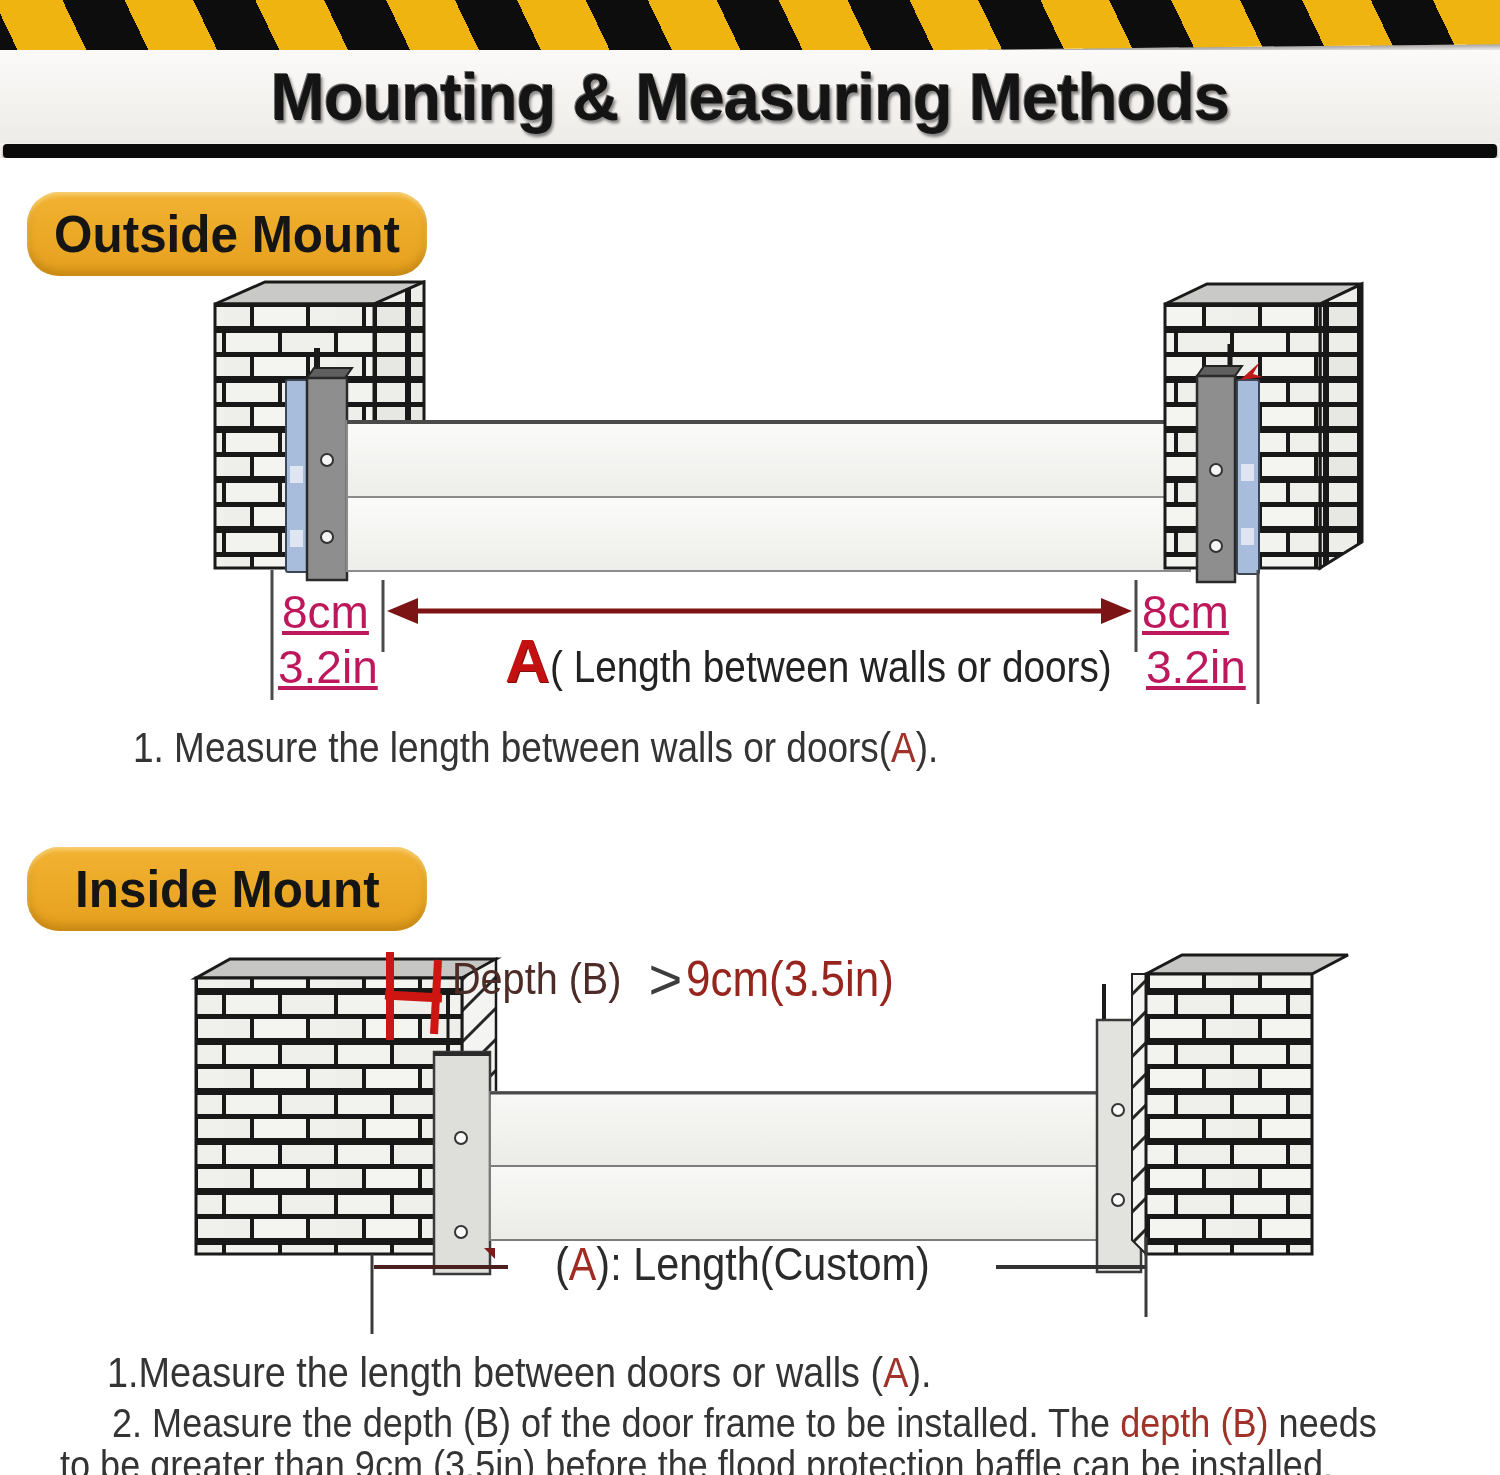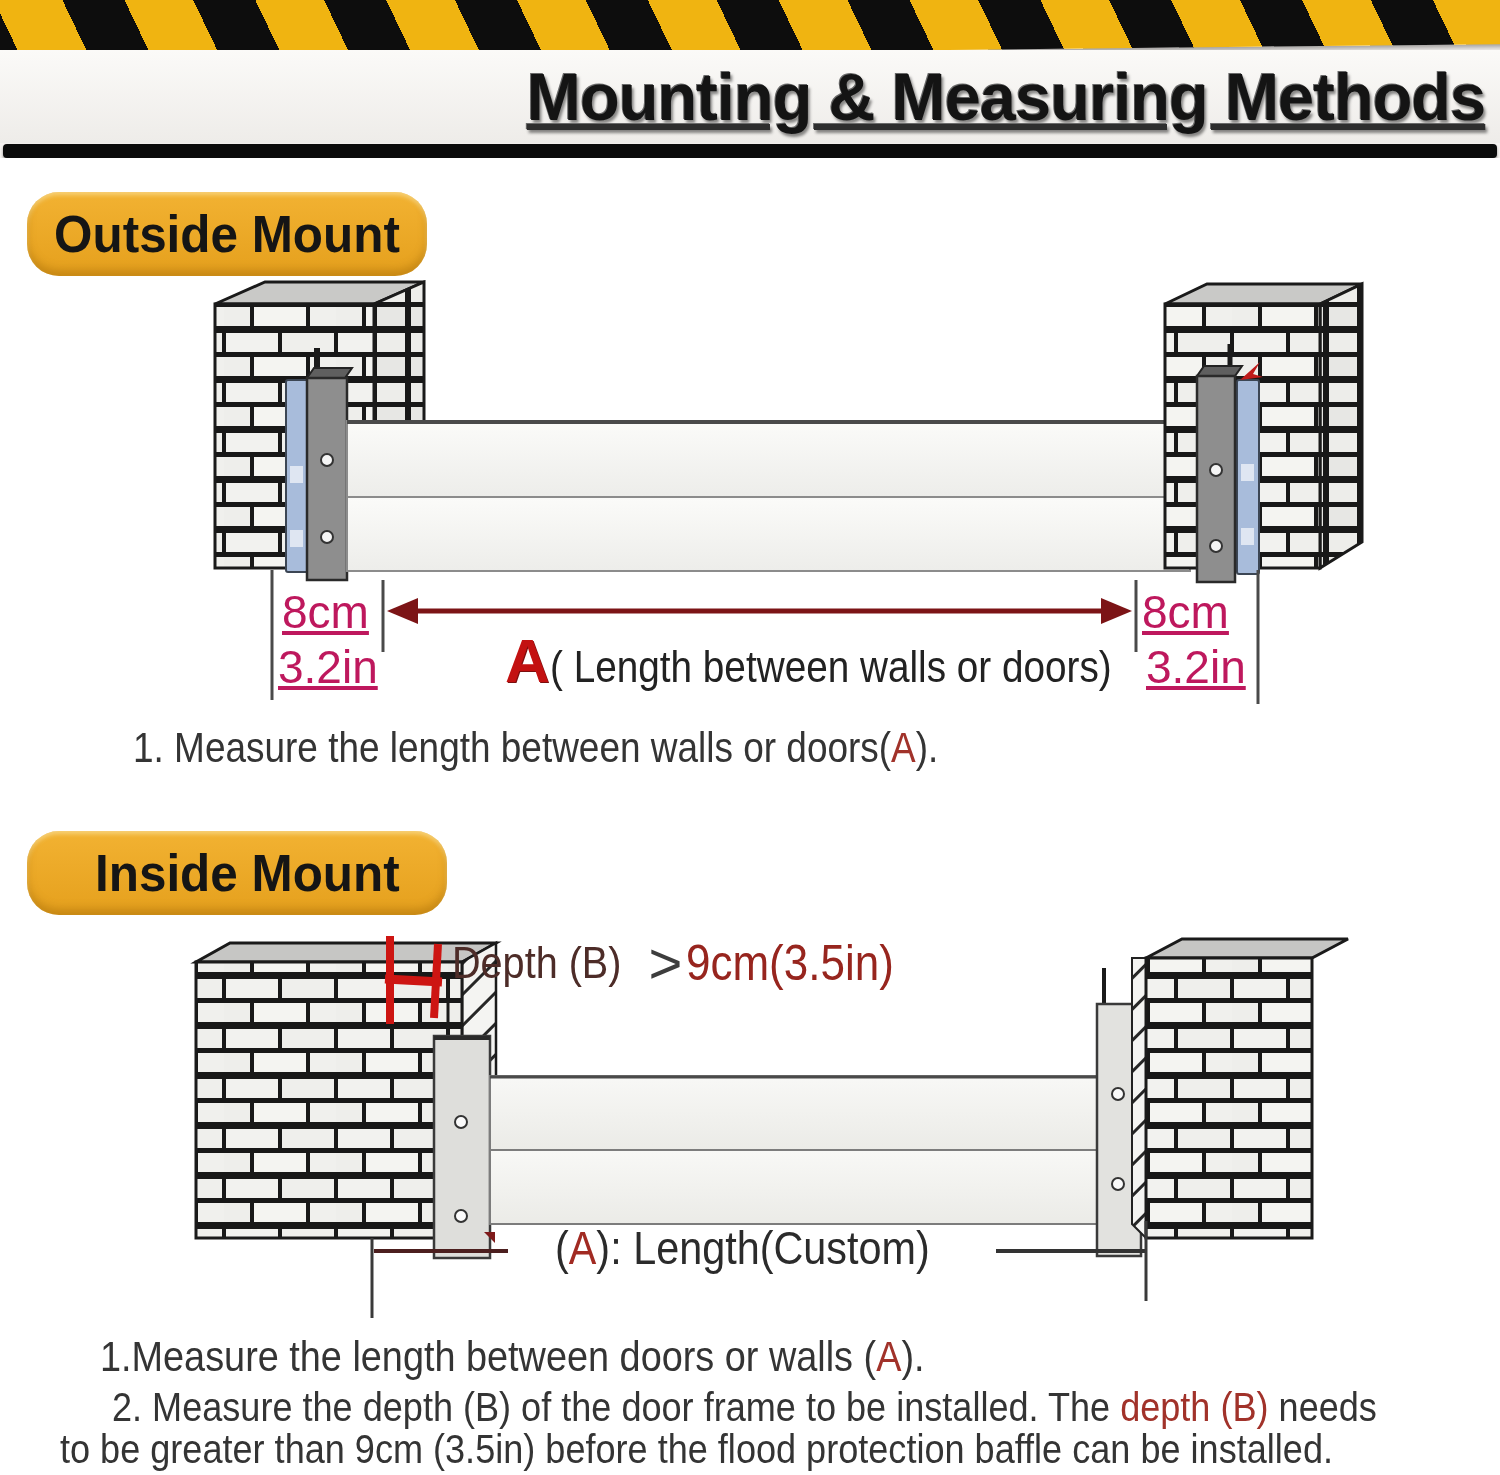--- a/index.html
+++ b/index.html
@@ -9,37 +9,37 @@
   }
   
   .header{position:relative;width:1500px;height:158px;overflow:hidden;background:#f5f2f0;}
   .stripes{
     position:absolute;top:-12px;left:-40px;right:-40px;height:64px;
     background:repeating-linear-gradient(65deg,#0d0d0d 0 56px,#f0b411 56px 118px);
     transform:rotate(-0.6deg);
     box-shadow:0 3px 5px rgba(0,0,0,.35);
   }
   .titleband{position:absolute;left:0;right:0;top:50px;bottom:15px;
-    background:linear-gradient(#fbfaf8,#eeece9);display:flex;align-items:center;justify-content:flex-end;text-decoration:underline;}
+    background:linear-gradient(#fbfaf8,#eeece9);display:flex;align-items:center;justify-content:center;}
   .title{
     font-size:67px;font-weight:700;letter-spacing:-1px;color:#141414;
     transform:scaleX(.97);white-space:nowrap;
     text-shadow:2px 3px 3px rgba(0,0,0,.45), -1px -1px 0 #6a6a6a;
   }
   .blackbar{position:absolute;left:3px;right:3px;bottom:0;height:14px;background:#0b0b0b;border-radius:4px;box-shadow:0 2px 3px rgba(0,0,0,.4);}
   
   .badge{
     width:400px;height:84px;border-radius:32px;margin-left:27px;
     background:linear-gradient(#f2b232,#e5a01d);
     box-shadow:inset 0 -6px 8px rgba(140,90,0,.35), inset 0 3px 4px rgba(255,235,170,.6);
     display:flex;align-items:center;justify-content:center;
   }
   .badge span{font-size:52px;font-weight:600;color:#151515;transform:scaleX(.95);white-space:nowrap;}
   .badge-outside{margin-top:34px;}
-  .badge-inside{margin-top:11px;padding-left:20px;}
+  .badge-inside{margin-top:27px;}
   
   .diagram{position:relative;width:1500px;}
   .diagram svg{position:absolute;left:0;top:0;}
   .dg-out{height:430px;margin-top:4px;}
   .dg-in{height:400px;margin-top:11px;}
   .lbl{position:absolute;white-space:nowrap;color:#333;}
   .cond{display:inline-block;transform:scaleX(.88);transform-origin:0 50%;white-space:nowrap;}
   .dimtxt{font-size:46px;color:#be185d;text-decoration:underline;}
   .row{display:flex;align-items:baseline;}
   .redA{color:#c31111;font-weight:700;font-size:62px;line-height:1;text-shadow:1px 1px 0 #7c0e0e;}
@@ -51,21 +51,21 @@
   .lenA{color:#a12a22;}
   
   .steps{position:relative;width:1232px;}
   .steps-out{height:110px;}
   .steps-in{height:136px;}
   .stepline{position:absolute;font-size:42px;color:#343434;}
   .stepline .cond{transform:scaleX(.88);}
   .red{color:#a1322a;}
   .s-out1{left:133px;top:14px;}
   .s-out2{left:133px;top:66px;}
-  .s-in1{left:100px;top:6px;font-size:43px;}
+  .s-in1{left:107px;top:6px;font-size:43px;}
   .s-in2{left:112px;top:58px;font-size:41px;}
   .s-in3{left:60px;top:100px;font-size:41px;}
 </style>
 </head>
 <body>
 
 <div class="header">
   <div class="stripes"></div>
   <div class="titleband">
     <div class="title">Mounting &amp; Measuring Methods</div>

